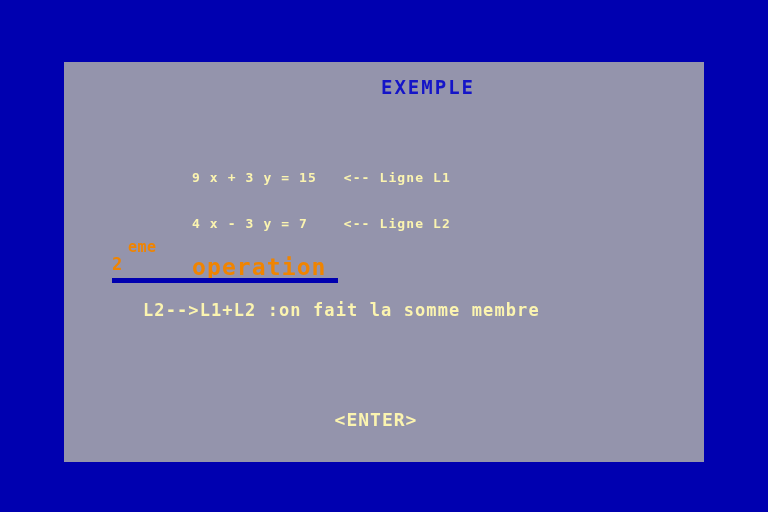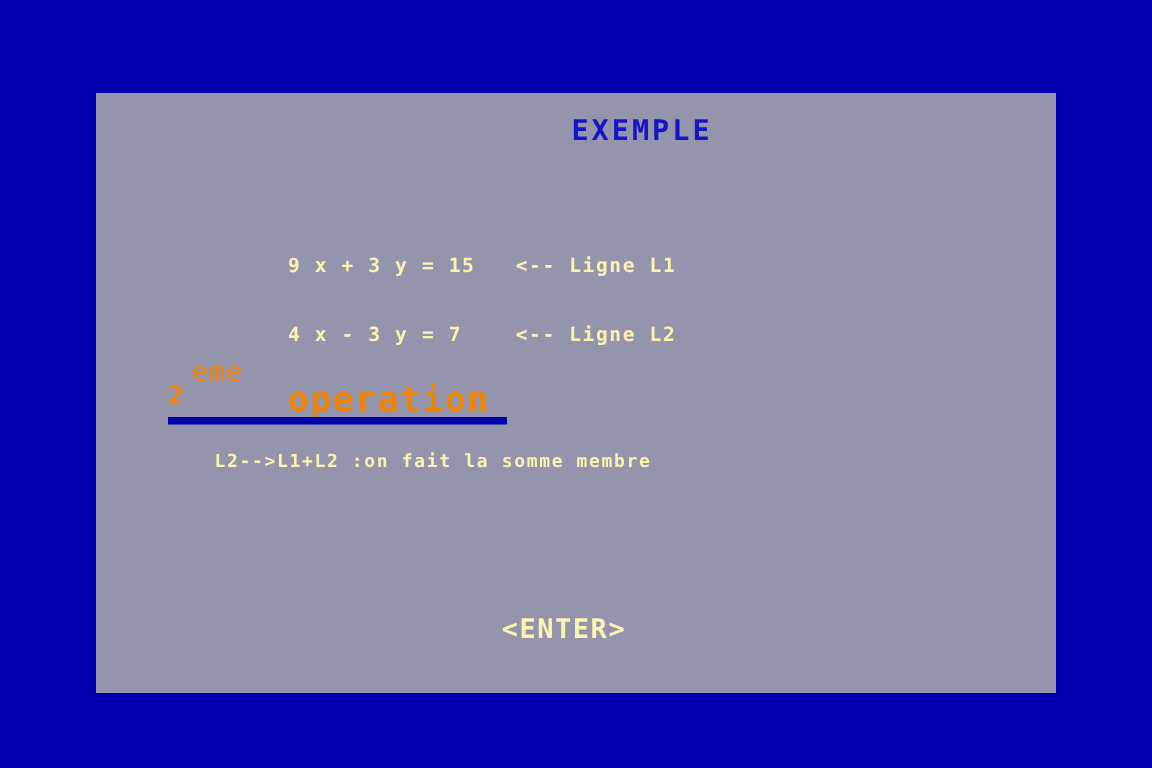--- a/index.html
+++ b/index.html
@@ -69,22 +69,22 @@
     top: 18px;
     color: #f08400;
     font-size: 17px;
     font-weight: bold;
   }
   #op-sup {
     position: absolute;
     left: 16px;
     top: 2px;
     color: #f08400;
-    font-size: 18px;
-    font-weight: normal;
+    font-size: 15px;
+    font-weight: bold;
     letter-spacing: 0.5px;
   }
   #op-word {
     position: absolute;
     left: 80px;
     top: 18px;
     color: #f08400;
     font-size: 23px;
     font-weight: bold;
     letter-spacing: 1.1px;
@@ -94,21 +94,21 @@
     left: 0px;
     top: 42px;
     width: 226px;
     height: 5px;
     background: #0000b0;
   }
 
   .body-line {
     position: absolute;
     color: #fbf4b0;
-    font-size: 12px;
+    font-size: 17px;
     font-weight: bold;
     letter-spacing: 1.1px;
   }
   #line1 { left: 79px;  top: 238px; }
   #line2 { left: 265px; top: 269px; }
   #line3 { left: 265px; top: 301px; }
 
   #enter {
     position: absolute;
     left: 0;

